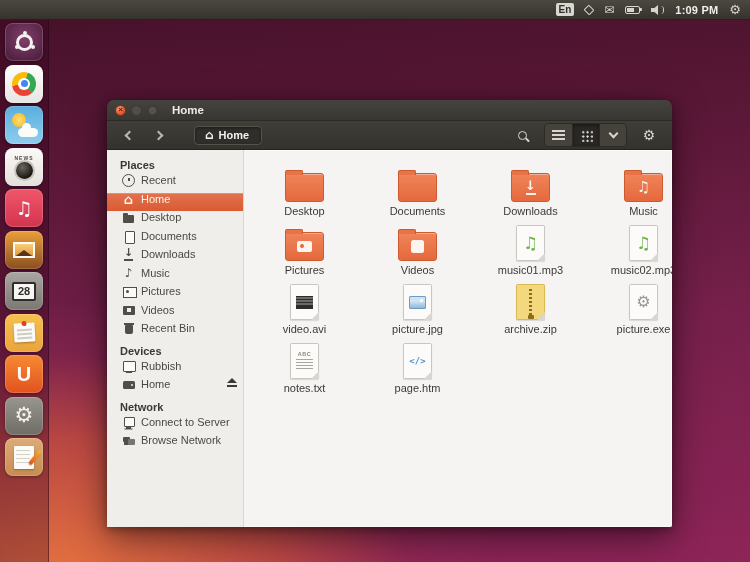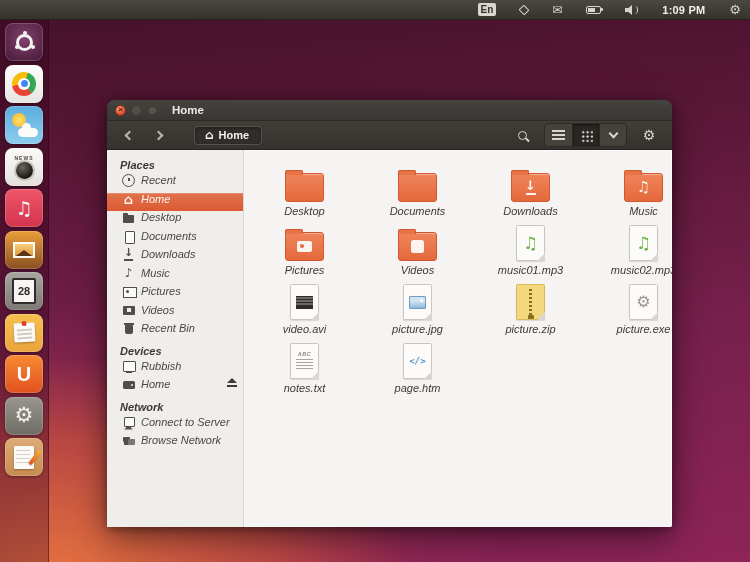--- a/index.html
+++ b/index.html
@@ -9,21 +9,21 @@
 
   .screen { position:relative; width:750px; height:562px; overflow:hidden;
     background:
       radial-gradient(75% 62% at 8% 102%, rgba(231,116,62,.97) 0%, rgba(205,84,62,.75) 38%, rgba(160,48,80,.25) 62%, rgba(0,0,0,0) 78%),
       linear-gradient(175deg, #451129 0%, #5c1838 30%, #76204b 60%, #8e2458 100%);
   }
 
   
   .topbar { position:absolute; top:0; left:0; width:750px; height:20px;
     background:linear-gradient(#4b4840, #35332c); border-bottom:1px solid #24221d;
-    display:flex; align-items:center; justify-content:flex-end; gap:24px; padding-right:9px;
+    display:flex; align-items:center; justify-content:flex-end; gap:11px; padding-right:9px;
     color:#dcdad5; z-index:30; }
   .kb-ind { background:#d9d7d2; color:#33312b; font-size:10px; font-weight:bold;
     padding:0px 3px; border-radius:2px; line-height:13px; }
   .diamond { width:8px; height:8px; border:1.4px solid #d6d4cf; transform:rotate(45deg) scaleY(.92); border-radius:1px; }
   .envelope { font-size:12px; line-height:12px; color:#d6d4cf; }
   .battery { position:relative; width:15px; height:8px; border:1.2px solid #d6d4cf; border-radius:2px; }
   .battery::before { content:""; position:absolute; left:1px; top:1px; bottom:1px; width:7px; background:#d6d4cf; }
   .battery::after { content:""; position:absolute; right:-3px; top:1.5px; width:2px; height:3px; background:#d6d4cf; border-radius:0 1px 1px 0; }
   .speaker { position:relative; width:13px; height:11px; }
   .speaker::before { content:""; position:absolute; left:0; top:3.5px; width:3px; height:4px; background:#d6d4cf; }
@@ -58,21 +58,21 @@
   .news-word { font-size:5px; font-weight:bold; letter-spacing:1px; color:#4a4843; }
   .lens { width:17px; height:17px; border-radius:50%; background:radial-gradient(circle at 38% 32%, #6b675f, #191712 70%);
     box-shadow:0 0 0 2px #c9c5bd; }
   .li-music { background:linear-gradient(#f0566a,#d2344e); }
   .li-music .note { color:#fdfcfb; font-size:19px; line-height:19px; }
   .li-photos { background:linear-gradient(#eb9f3a,#8a4f21); }
   .photo-frame { width:22px; height:16px; background:linear-gradient(#f8cf7e,#e09a3a); border:2px solid #fbfaf8; position:relative; overflow:hidden; }
   .photo-frame::after { content:""; position:absolute; left:-2px; bottom:-2px; border-left:11px solid transparent;
     border-right:11px solid transparent; border-bottom:8px solid #59351a; }
   .li-cal { background:linear-gradient(#aaa6a1,#7b7772); }
-  .cal-face { width:24px; height:26px; background:#f7f6f4; border:2px solid #2f2d29; border-radius:2px;
+  .cal-face { width:24px; height:19px; background:#f7f6f4; border:2px solid #2f2d29; border-radius:2px;
     display:flex; align-items:center; justify-content:center; font-size:11px; font-weight:bold; color:#2f2d29; }
   .li-notes { background:linear-gradient(#f6c14e,#eaa43c); }
   .note-sheet { width:21px; height:19px; background:#fbfaf7; transform:rotate(-3deg); border-radius:1px;
     box-shadow:0 1px 2px rgba(0,0,0,.3); position:relative; }
   .note-sheet::before { content:""; position:absolute; left:8px; top:-2px; width:5px; height:5px; border-radius:50%; background:#d8402f; }
   .note-sheet::after { content:""; position:absolute; left:3px; top:6px; width:15px; height:1.5px; background:#cfccc4;
     box-shadow:0 4px 0 #cfccc4, 0 8px 0 #cfccc4; }
   .li-uone { background:linear-gradient(#f68b33,#e2521f); }
   .li-uone .u-letter { color:#fdfcfb; font-size:20px; font-weight:bold; }
   .li-settings { background:linear-gradient(#99958f,#6f6b65); }
@@ -115,21 +115,21 @@
   .viewgroup { display:flex; background:#45423c; border:1px solid #2c2a25; border-radius:4px; overflow:hidden; }
   .vg-seg { width:27px; height:22px; display:flex; align-items:center; justify-content:center; }
   .vg-seg + .vg-seg { border-left:1px solid #2c2a25; }
   .vg-seg.active { background:#292723; box-shadow:inset 0 1px 3px rgba(0,0,0,.5); }
   .ico-list { width:13px; height:10px; background:repeating-linear-gradient(#d8d6d1 0 2px, transparent 2px 4px); }
   .ico-grid { width:13px; height:13px; background-image:radial-gradient(#d8d6d1 1px, transparent 1.3px); background-size:4.4px 4.4px; background-position:1px 1px; }
   .ico-chevdn { width:7px; height:7px; border-right:2px solid #d8d6d1; border-bottom:2px solid #d8d6d1; transform:rotate(45deg); margin-top:-3px; }
   .tb-gear { color:#d8d6d1; font-size:14px; line-height:14px; }
 
   .wbody { flex:1; display:flex; min-height:0; background:#f5f4f2; border-radius:0 0 2px 2px;
-    box-shadow:inset 0 0 0 1px rgba(255,255,255,.55);font-style:italic; }
+    box-shadow:inset 0 0 0 1px rgba(255,255,255,.55); }
 
   
   .sidebar { width:137px; flex:none; background:#efeeeb; border-right:1px solid #d8d6d2; padding-top:5px; overflow:hidden; }
   .sb-header { font-size:11px; font-weight:bold; color:#3b3935; padding:4px 0 3px 13px; }
   .sb-item { height:18.5px; display:flex; align-items:flex-start; padding-left:15px; padding-right:6px;
     font-size:11px; color:#4a4843; cursor:default; }
   .sb-item .lbl { white-space:nowrap; }
   .sb-item.selected { background:linear-gradient(#e2734e,#d95a33); color:#fdf3ee; box-shadow:inset 0 1px rgba(255,255,255,.2); }
   .si { width:13px; height:13px; position:relative; flex:none; margin-right:6px; display:flex; align-items:center; justify-content:center; }
   .si-clock { }
@@ -444,21 +444,21 @@
                 </div>
               </div>
               <div class="flabel">picture.jpg</div>
             </div>
           <div class="fitem">
               <div class="fico">
                 <div class="file zip">
                   <span class="zipper"></span>
                 </div>
               </div>
-              <div class="flabel">picture.zip</div>
+              <div class="flabel">archive.zip</div>
             </div>
 
           <div class="fitem">
               <div class="fico">
                 <div class="file">
                   <span class="emb-gear glyph">⚙</span>
                 </div>
               </div>
               <div class="flabel">picture.exe</div>
             </div>

